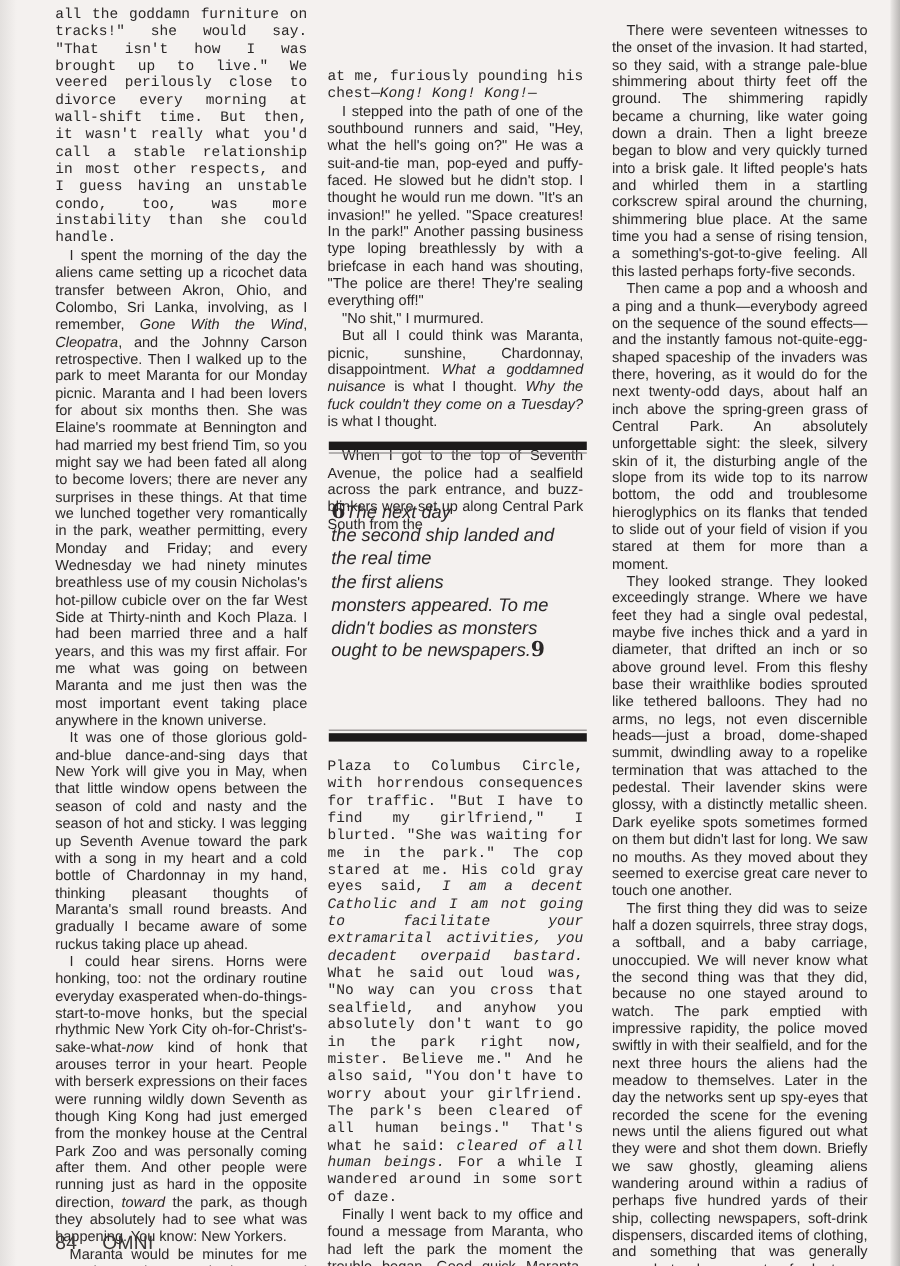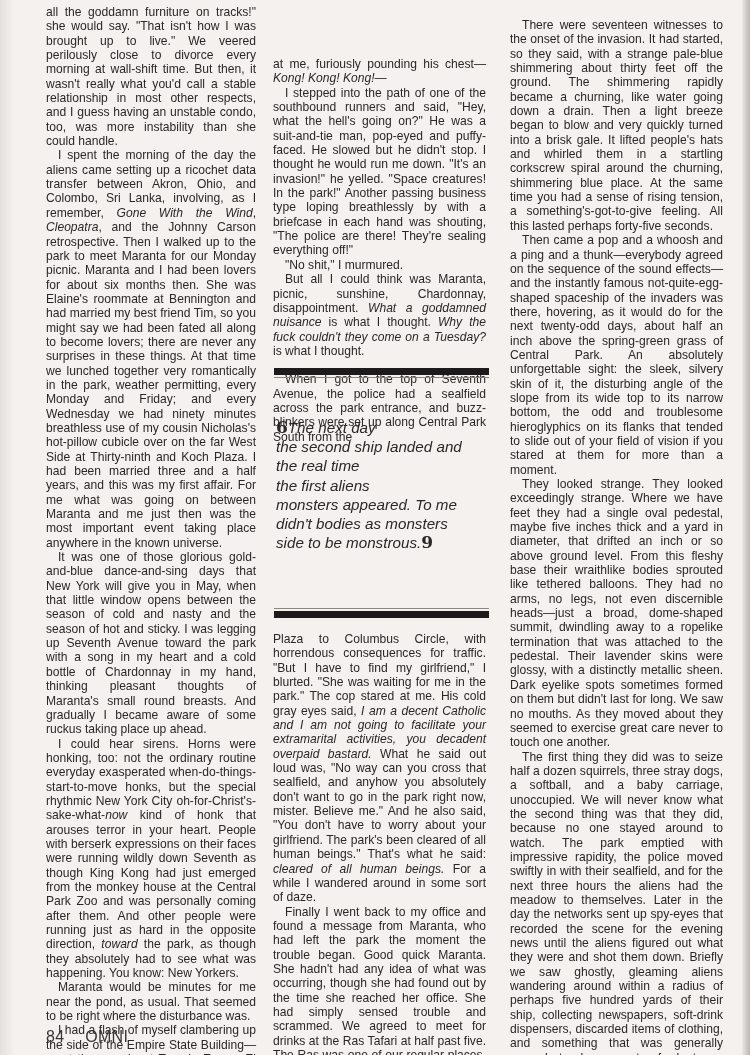--- a/index.html
+++ b/index.html
@@ -30,21 +30,21 @@
       text-align: justify;
       hyphens: manual;
     }
     .col-1 { left: 46px; top: 5px; width: 210px; }
     .col-2 { left: 273px; top: 15px; width: 213px; margin-top: 42px; }
     .col-3 { left: 510px; top: 18px; width: 213px; }
     .column p {
       margin: 0;
       text-indent: 12px;
     }
-    .column p.noindent { text-indent: 0; }
+    .column p.noindent { text-indent: 0; font-family: Liberation Mono, monospace; }
     .column p.gap-before { margin-top: 14px; }
     .column em { font-style: italic; }
     .rule-top {
       position: absolute;
       left: 274px; top: 368px; width: 215px;
     }
     .rule-top .thick { height: 7px; background: #1c1a1a; }
     .rule-top .thin { height: 1px; background: #8a8686; margin-top: 2px; }
     .rule-bottom {
       position: absolute;
@@ -105,21 +105,21 @@
   <div class="thin"></div>
 </div>
 
 <div class="pull-quote">
   <div><span class="qmark">6</span><span>The next day</span></div>
   <div>the second ship landed and</div>
   <div>the real time</div>
   <div>the first aliens</div>
   <div>monsters appeared. To me</div>
   <div>didn't bodies as monsters</div>
-  <div><span>side to be monstrous.</span><span class="qmark">9</span></div>
+  <div><span>ought to be newspapers.</span><span class="qmark">9</span></div>
 </div>
 
 <div class="rule-bottom">
   <div class="thin"></div>
   <div class="thick"></div>
 </div>
 
 <div class="column col-2b">
   <p class="noindent">Plaza to Columbus Circle, with horrendous consequences for traffic. "But I have to find my girlfriend," I blurted. "She was waiting for me in the park." The cop stared at me. His cold gray eyes said, <em>I am a decent Catholic and I am not going to facilitate your extramarital activities, you decadent overpaid bastard.</em> What he said out loud was, "No way can you cross that sealfield, and anyhow you absolutely don't want to go in the park right now, mister. Believe me." And he also said, "You don't have to worry about your girlfriend. The park's been cleared of all human beings." That's what he said: <em>cleared of all human beings.</em> For a while I wandered around in some sort of daze.</p>
   <p>Finally I went back to my office and found a message from Maranta, who had left the park the moment the trouble began. Good quick Maranta. She hadn't had any idea of what was occurring, though she had found out by the time she reached her office. She had simply sensed trouble and scrammed. We agreed to meet for drinks at the Ras Tafari at half past five. The Ras was one of our regular places, Twelfth and Fifty-third.</p>

